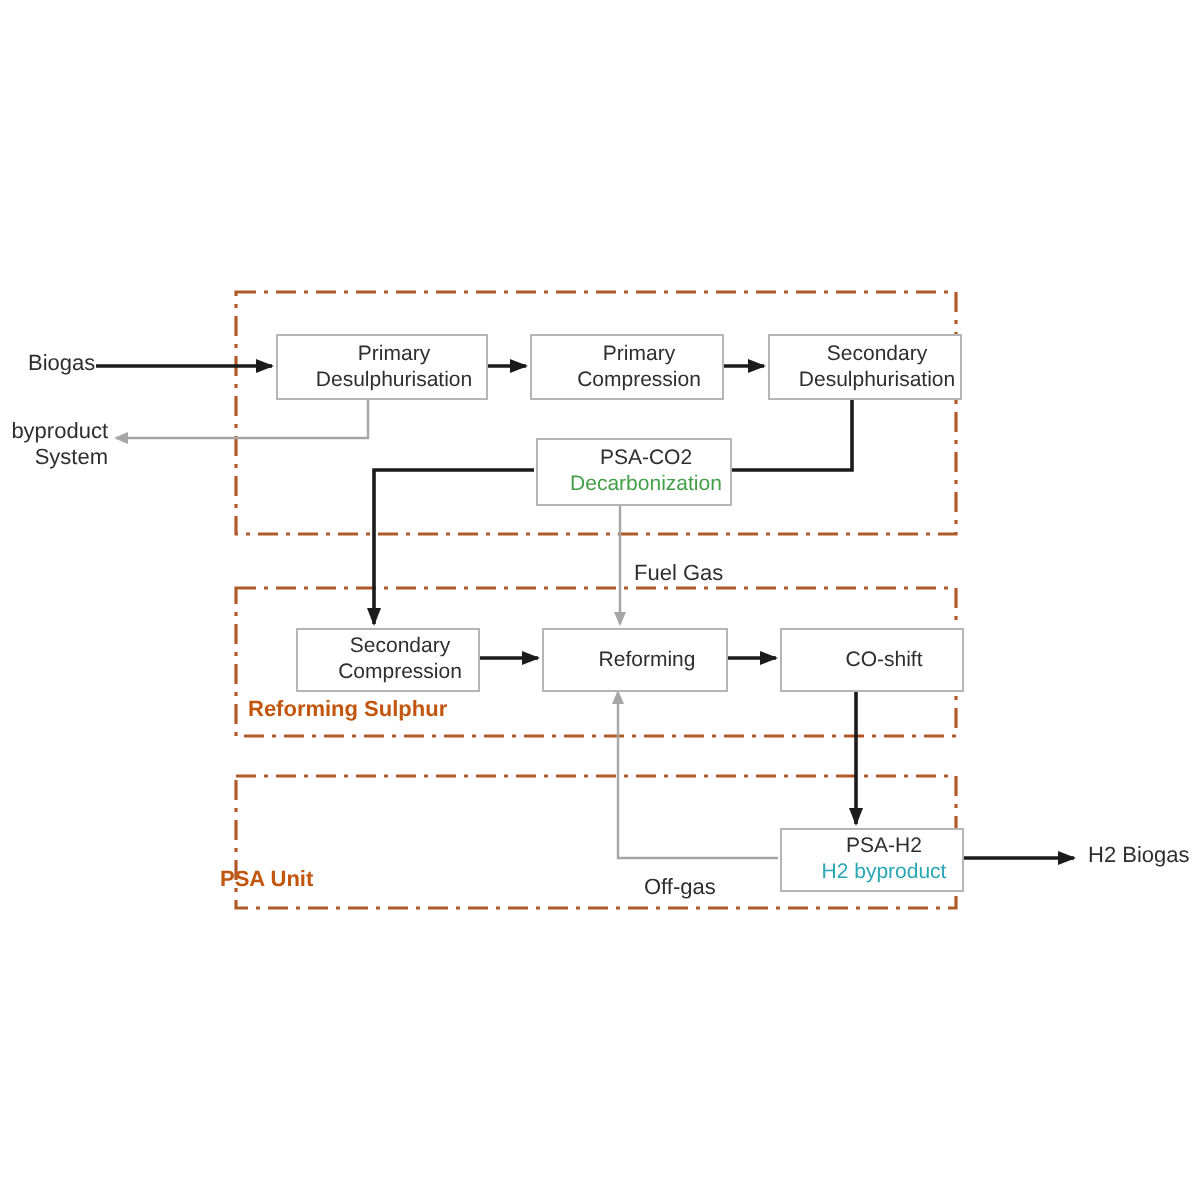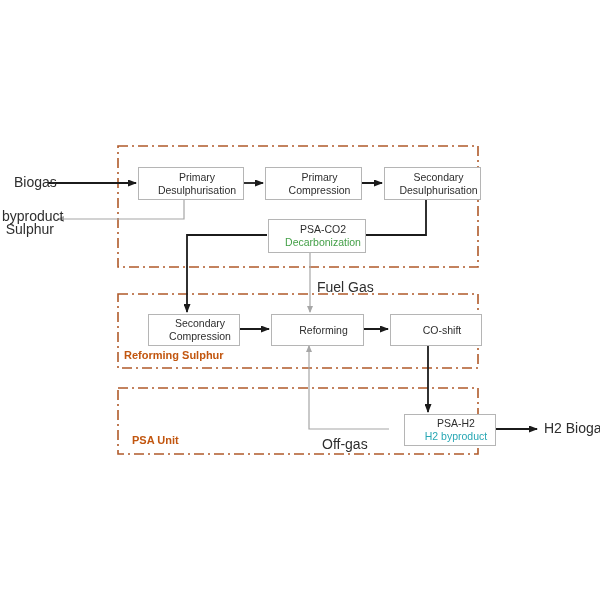--- a/index.html
+++ b/index.html
@@ -9,44 +9,44 @@
   }
   .wires{position:absolute;left:0;top:0;width:600px;height:600px;}
   .node{
     position:absolute;background:#ffffff;border:1px solid #b5b5b5;
     display:flex;flex-direction:column;align-items:center;justify-content:center;
     font-size:10.5px;line-height:13px;text-align:center;color:#2e2e2e;z-index:2;padding-left:12px;
   }
   .node .sub-green{color:#44a048;}
   .node .sub-teal{color:#28a7b4;}
   .flow-label{
-    position:absolute;font-size:14px;line-height:13px;color:#2e2e2e;z-index:2;white-space:nowrap;
+    position:absolute;font-size:11px;line-height:13px;color:#2e2e2e;z-index:2;white-space:nowrap;
   }
   .section-label{
     position:absolute;font-size:11px;line-height:13px;font-weight:bold;color:#c2560f;z-index:2;white-space:nowrap;
   }
   
   .n-primary-desulph{left:138px;top:167px;width:92px;height:31px;}
   .n-primary-comp{left:265px;top:167px;width:83px;height:31px;}
   .n-secondary-desulph{left:384px;top:167px;width:83px;height:31px;}
   .n-psa-co2{left:268px;top:219px;width:84px;height:32px;}
   .n-secondary-comp{left:148px;top:314px;width:78px;height:30px;}
   .n-reforming{left:271px;top:314px;width:79px;height:30px;}
   .n-co-shift{left:390px;top:314px;width:78px;height:30px;}
-  .n-psa-h2{left:404px;top:414px;width:78px;height:30px;}
+  .n-psa-h2{left:390px;top:414px;width:78px;height:30px;}
   
   .l-biogas{left:14px;top:176px;}
   .l-byproduct{left:2px;top:210px;width:52px;text-align:right;}
   .l-fuelgas{left:317px;top:281px;}
   .l-offgas{left:322px;top:410px;margin-top:28px;}
   .l-h2product{left:544px;top:422px;}
   
   .l-pretreatment{left:340px;top:249px;width:133px;text-align:right;}
   .l-reformsys{left:124px;top:349px;}
-  .l-psaunit{left:132px;top:434px;}
+  .l-psaunit{left:110px;top:434px;}
 </style>
 </head>
 <body>
 
 <div class="canvas">
 
   <svg class="wires" viewBox="0 0 600 600" xmlns="http://www.w3.org/2000/svg">
     <defs>
       <marker id="arrBlack" markerWidth="9" markerHeight="7" refX="8" refY="3.5" orient="auto" markerUnits="userSpaceOnUse">
         <path d="M0,0 L9,3.5 L0,7 Z" fill="#1b1b1b"></path>
@@ -102,21 +102,21 @@
     <span>CO-shift</span>
   </div>
   <div class="node n-psa-h2">
     <span>PSA-H2</span>
     <span class="sub-teal">H2 byproduct</span>
   </div>
 
   <div class="flow-label l-biogas">Biogas</div>
   <div class="flow-label l-byproduct">
     <div>byproduct</div>
-    <div>Sulphur</div>
+    <div>System</div>
   </div>
   <div class="flow-label l-fuelgas">Fuel Gas</div>
   <div class="flow-label l-offgas">Off-gas</div>
   <div class="flow-label l-h2product">H2 Biogas</div>
 
   <div class="section-label l-reformsys">Reforming Sulphur</div>
   <div class="section-label l-psaunit">PSA Unit</div>
 
 </div>
 

